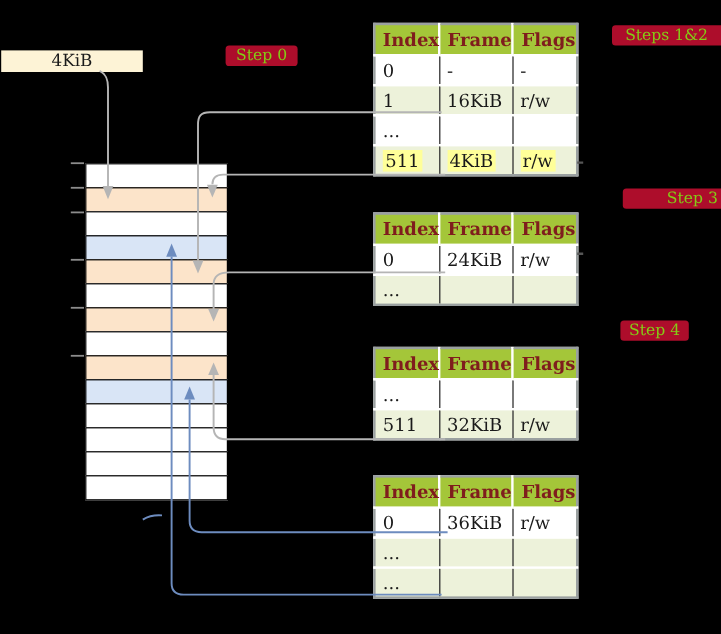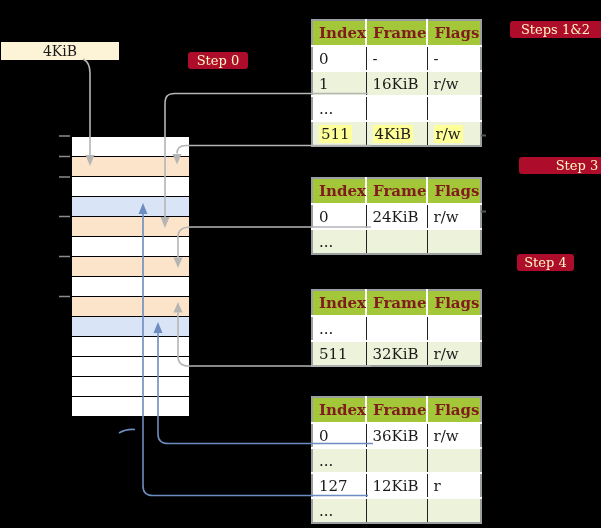--- a/index.html
+++ b/index.html
@@ -3,26 +3,26 @@
 <meta charset="utf-8">
 <style>
   html,body{margin:0;padding:0;}
   body{width:601px;height:528px;background:#000;position:relative;overflow:hidden;
        font-family:"DejaVu Serif", "Liberation Serif", serif;}
   .stage{position:absolute;left:0;top:0;width:601px;height:528px;}
 
   .mem-label{position:absolute;left:1px;top:42px;width:118px;height:18px;
     background:#fdf3d6;color:#1a1a1a;font-size:14px;text-align:center;line-height:18px;}
 
-  .badge{position:absolute;background:#ad0d2b;color:#fef9c3;font-size:13px;
+  .badge{position:absolute;background:#ad0d2b;color:#84cc16;font-size:13px;
     text-align:center;height:17px;line-height:17px;border-radius:3px;}
-  .badge-step0{left:188px;top:52px;width:60px;}
+  .badge-step0{left:188px;top:38px;width:60px;}
   .badge-steps12{left:510px;top:21px;width:91px;border-top-right-radius:0;border-bottom-right-radius:0;}
   .badge-step3{left:519px;top:157px;width:54px;padding-left:31px;}
-  .badge-step4{left:517px;top:254px;width:57px;}
+  .badge-step4{left:517px;top:267px;width:57px;}
 
   .memcol{position:absolute;left:71px;top:136px;width:119px;}
   .mrow{height:21px;margin-top:-1px;border:1px solid #000;box-sizing:border-box;}
   .mrow:first-child{margin-top:0;}
   .row-w{background:#ffffff;}
   .row-p{background:#fce4ca;}
   .row-b{background:#d9e5f6;}
 
   table.ptable{position:absolute;left:311px;width:169px;border-collapse:collapse;
     table-layout:fixed;background:#fff;color:#1a1a1a;border:2px solid #9aa0a0;}
@@ -169,25 +169,20 @@
     <tr>
       <td>0</td>
       <td>36KiB</td>
       <td>r/w</td>
     </tr>
     <tr class="alt">
       <td>...</td>
       <td></td>
       <td></td>
     </tr>
-    <tr>
-      <td>127</td>
-      <td>12KiB</td>
-      <td>r</td>
-    </tr>
     <tr class="alt">
       <td>...</td>
       <td></td>
       <td></td>
     </tr>
   </tbody>
     </table>
 
   <svg class="overlay" width="601" height="528" viewBox="0 0 601 528">
 

